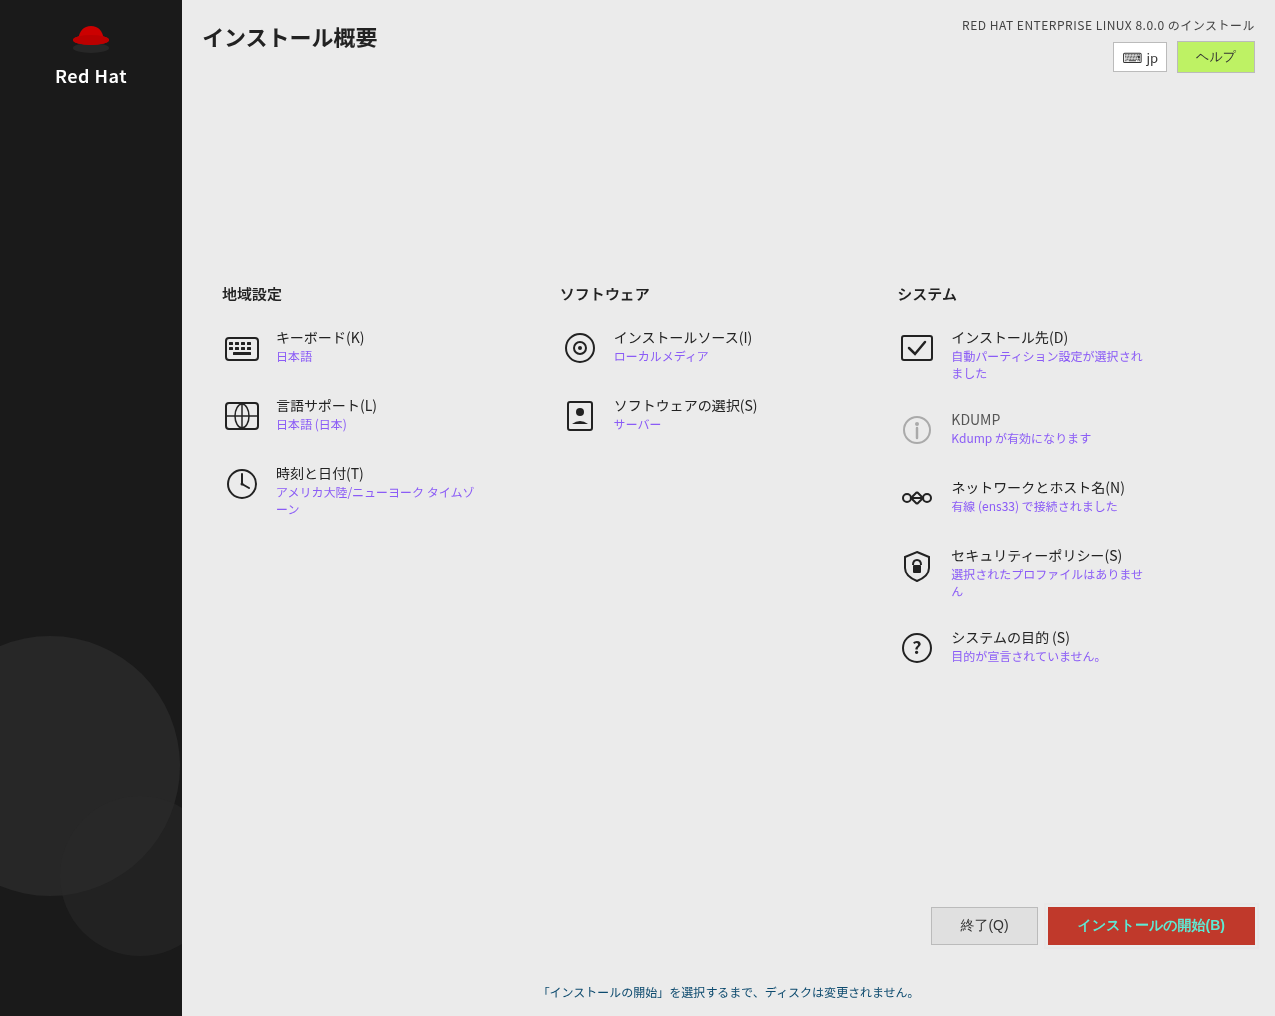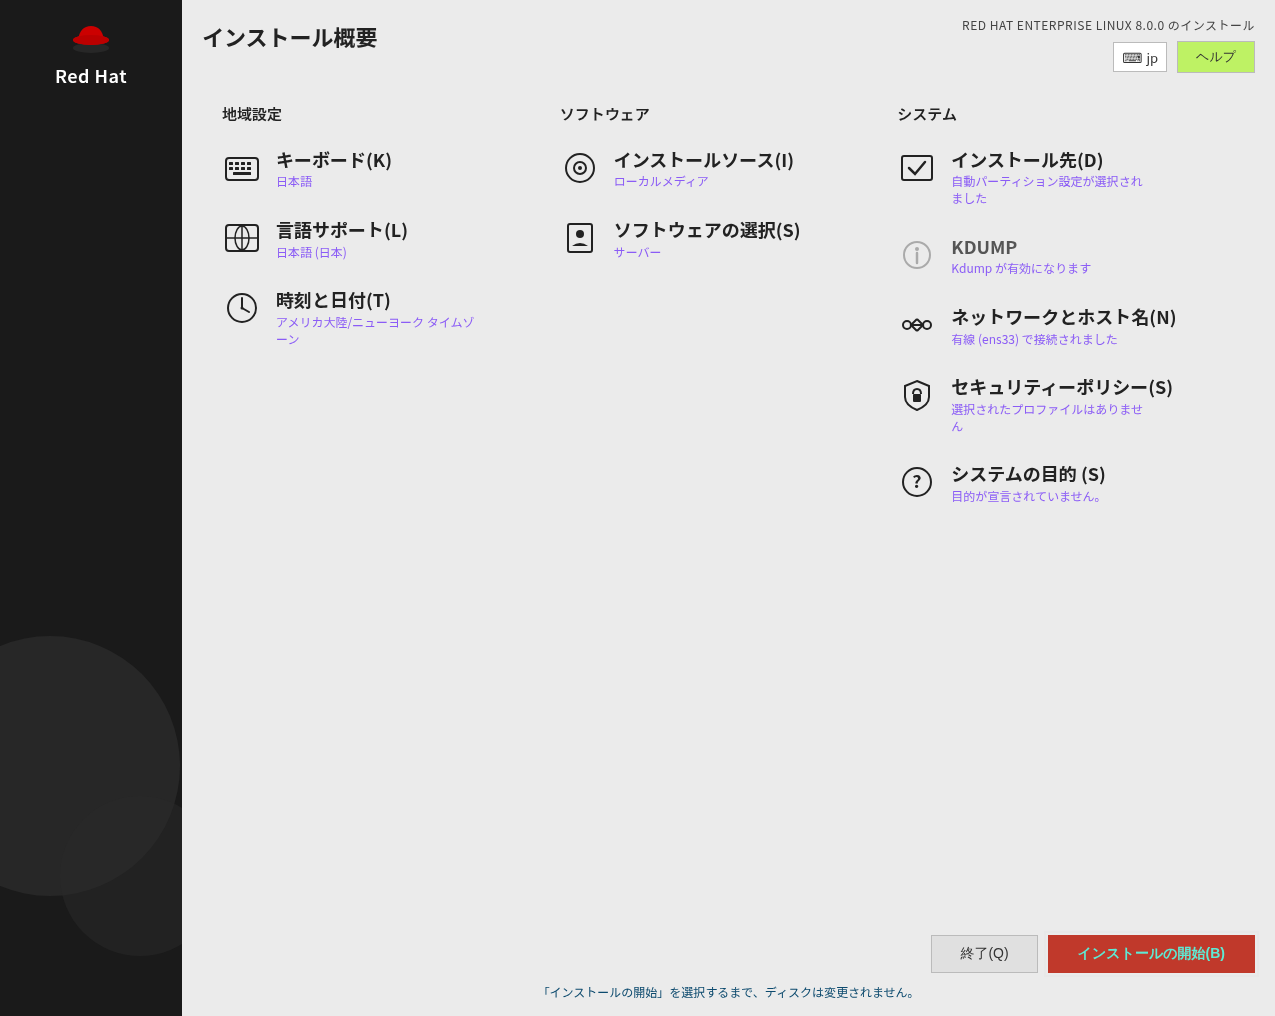--- a/index.html
+++ b/index.html
@@ -120,20 +120,21 @@
       flex: 1;
       padding: 20px 40px 10px 40px;
       display: flex;
       flex-direction: column;
     }
 
     
     .sections-grid {
       display: flex;
       gap: 0;
+      margin-top: 180px;
     }
     .section-col {
       flex: 1;
       padding-right: 20px;
     }
     .section-heading {
       font-size: 15px;
       font-weight: 600;
       color: #222;
       margin-bottom: 20px;
@@ -152,39 +153,40 @@
       min-width: 40px;
       display: flex;
       align-items: center;
       justify-content: center;
       font-size: 22px;
       color: #222;
     }
     .item-icon.muted { color: #aaa; }
     .item-text { display: flex; flex-direction: column; }
     .item-title {
-      font-size: 18px;
-      font-weight: 700;
+      font-size: 14px;
+      font-weight: 400;
       color: #222;
       line-height: 1.3;
     }
     .item-subtitle {
       font-size: 12px;
       color: #8b5cf6;
       line-height: 1.4;
       margin-top: 2px;
       max-width: 200px;
     }
 
     
     .footer {
       display: flex;
       flex-direction: column;
       align-items: center;
       padding: 10px 20px 16px 20px;
+      gap: 28px;
     }
     .footer-buttons {
       display: flex;
       gap: 10px;
       align-self: flex-end;
       margin-bottom: 10px;
     }
     .btn-quit {
       background: #e0e0e0;
       border: 1px solid #bbb;

